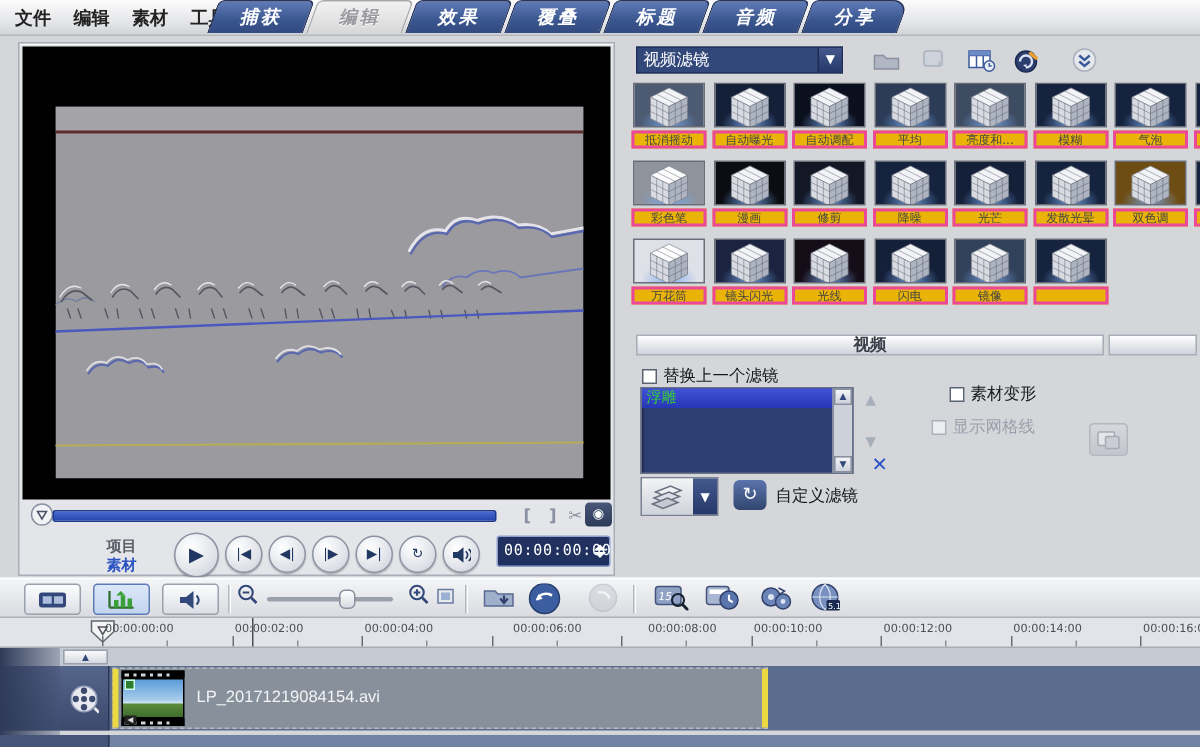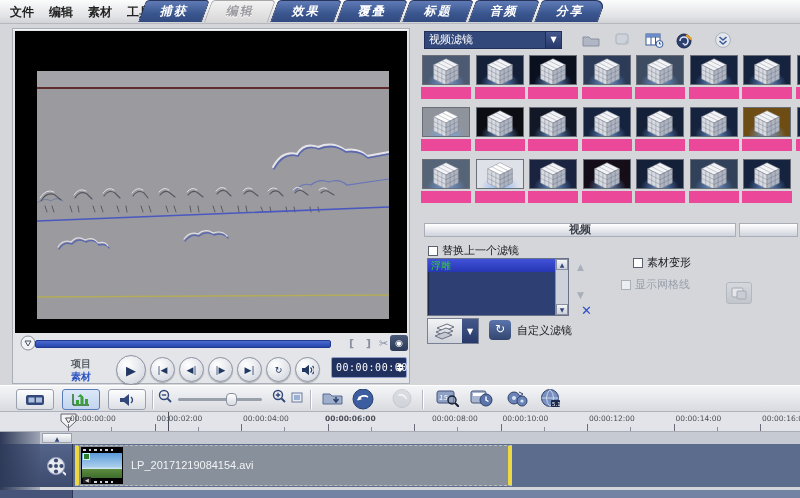--- a/index.html
+++ b/index.html
@@ -49,21 +49,21 @@
   
   .lib-select { position:absolute; left:424px; top:31px; width:138px; height:18px; background:#33487a;
     border:1px solid #20305a; color:#fff; font-size:11px; line-height:16px; padding-left:4px; cursor:pointer; }
   .lib-select .arrow { position:absolute; right:0; top:0; width:16px; height:16px; background:linear-gradient(#44588c,#27396a);
     border-left:1px solid #1c2c52; color:#fff; font-size:8px; text-align:center; line-height:16px; }
   .lib-ico { position:absolute; top:30px; width:22px; height:20px; display:flex; align-items:center; justify-content:center; cursor:pointer; }
   .gallery { position:absolute; left:420px; top:55px; width:380px; height:166px; overflow:hidden; }
   .gal-row { position:absolute; left:0; display:flex; }
   .gal-cell { width:52px; margin-right:1.5px; display:flex; flex-direction:column; align-items:center; cursor:pointer; }
   .gal-thumb { width:48px; height:30px; border:1px solid #6a6e78; display:flex; align-items:flex-start; justify-content:center; overflow:hidden; }
-  .gal-label { margin-top:2px; width:50px; height:12px; background:#eab308; border:6px solid #ec4899;
+  .gal-label { margin-top:2px; width:50px; height:12px; background:#eab308; border:2px solid #ec4899;
     font-size:8px; line-height:10px; text-align:center; color:#444; overflow:hidden; white-space:nowrap; }
 
   
   .opt-header { position:absolute; top:223px; height:14px; background:linear-gradient(#ffffff,#cfd3dc);
     border:1px solid #a9adb5; font-size:11px; font-weight:bold; color:#3a3f48; text-align:center; line-height:12px; }
   .checkbox { position:absolute; display:flex; align-items:center; gap:4px; font-size:11px; color:#16181c; cursor:pointer; white-space:nowrap; }
   .cb-box { width:10px; height:10px; background:#fff; border:1px solid #5a6272; }
   .checkbox.disabled { color:#9aa0ab; } .checkbox.disabled .cb-box { border-color:#aab0ba; background:#eceef2; }
   .filter-list { position:absolute; left:427px; top:258px; width:142px; height:58px; background:#2e3f73;
     border:1px solid #6a7288; box-shadow:inset 1px 1px 1px rgba(0,0,0,.4); }
@@ -437,31 +437,20 @@
 <polygon points="8,10 22,17 22,33 8,26" fill="#d8dbe2" stroke="#8a8e98" stroke-width="0.6"></polygon>
 <polygon points="36,10 22,17 22,33 36,26" fill="#aeb4c2" stroke="#7a7e88" stroke-width="0.6"></polygon>
 <path d="M12.7,7.7 L26.7,14.7 M17.3,5.3 L31.3,12.3 M8,15.3 L22,22.3 M8,20.7 L22,27.7 M22,22.3 L36,15.3 M22,27.7 L36,20.7 M12.7,12.3 L12.7,28.3 M17.3,14.7 L17.3,30.7 M26.7,14.7 L26.7,30.7 M31.3,12.3 L31.3,28.3" stroke="rgba(80,86,102,0.55)" stroke-width="0.6" fill="none"></path>
             </svg>
           </div>
           <div class="gal-label"></div>
         </div>
       </div>
       <div class="gal-row" style="top: 104px;">
         <div class="gal-cell">
-          <div class="gal-thumb" style="background: radial-gradient(55% 55% at 50% 95%, rgba(120, 170, 240, 0.85), rgba(120, 170, 240, 0) 75%), linear-gradient(rgb(86, 100, 120), rgb(86, 100, 120));">
-            <svg viewBox="0 0 44 34" width="46" height="30">
-<polygon points="22,3 36,10 22,17 8,10" fill="#f2f3f6" stroke="#8a8e98" stroke-width="0.6"></polygon>
-<polygon points="8,10 22,17 22,33 8,26" fill="#d8dbe2" stroke="#8a8e98" stroke-width="0.6"></polygon>
-<polygon points="36,10 22,17 22,33 36,26" fill="#aeb4c2" stroke="#7a7e88" stroke-width="0.6"></polygon>
-<path d="M12.7,7.7 L26.7,14.7 M17.3,5.3 L31.3,12.3 M8,15.3 L22,22.3 M8,20.7 L22,27.7 M22,22.3 L36,15.3 M22,27.7 L36,20.7 M12.7,12.3 L12.7,28.3 M17.3,14.7 L17.3,30.7 M26.7,14.7 L26.7,30.7 M31.3,12.3 L31.3,28.3" stroke="rgba(80,86,102,0.55)" stroke-width="0.6" fill="none"></path>
-            </svg>
-          </div>
-          <div class="gal-label">色调和...</div>
-        </div>
-        <div class="gal-cell">
           <div class="gal-thumb" style="background: radial-gradient(55% 55% at 50% 95%, rgba(120, 170, 240, 0.85), rgba(120, 170, 240, 0) 75%), linear-gradient(rgb(223, 225, 232), rgb(223, 225, 232));">
             <svg viewBox="0 0 44 34" width="46" height="30">
 <polygon points="22,3 36,10 22,17 8,10" fill="#fdfdfe" stroke="#8a8e98" stroke-width="0.6"></polygon>
 <polygon points="8,10 22,17 22,33 8,26" fill="#d8dbe2" stroke="#8a8e98" stroke-width="0.6"></polygon>
 <polygon points="36,10 22,17 22,33 36,26" fill="#aeb4c2" stroke="#7a7e88" stroke-width="0.6"></polygon>
 <path d="M12.7,7.7 L26.7,14.7 M17.3,5.3 L31.3,12.3 M8,15.3 L22,22.3 M8,20.7 L22,27.7 M22,22.3 L36,15.3 M22,27.7 L36,20.7 M12.7,12.3 L12.7,28.3 M17.3,14.7 L17.3,30.7 M26.7,14.7 L26.7,30.7 M31.3,12.3 L31.3,28.3" stroke="rgba(80,86,102,0.55)" stroke-width="0.6" fill="none"></path>
             </svg>
           </div>
           <div class="gal-label">万花筒</div>
         </div>
@@ -683,21 +672,21 @@
     </svg>
   <span class="tick-label" style="left: 70px;">00:00:00:00</span>
       <i class="tick-major" style="left: 68px;"></i>
       <i class="tick-minor" style="left: 111px;"></i>
       <span class="tick-label" style="left: 156.5px;">00:00:02:00</span>
       <i class="tick-major" style="left: 154.5px;"></i>
       <i class="tick-minor" style="left: 197.5px;"></i>
       <span class="tick-label" style="left: 243px;">00:00:04:00</span>
       <i class="tick-major" style="left: 241px;"></i>
       <i class="tick-minor" style="left: 284px;"></i>
-      <span class="tick-label" style="left: 325px; font-weight: bold;">00:00:06:00</span>
+      <span class="tick-label" style="left: 342px;">00:00:06:00</span>
       <i class="tick-major" style="left: 327.5px;"></i>
       <i class="tick-minor" style="left: 370.5px;"></i>
       <span class="tick-label" style="left: 416px; padding-left: 16px;">00:00:08:00</span>
       <i class="tick-major" style="left: 414px;"></i>
       <i class="tick-minor" style="left: 457px;"></i>
       <span class="tick-label" style="left: 502.5px;">00:00:10:00</span>
       <i class="tick-major" style="left: 500.5px;"></i>
       <i class="tick-minor" style="left: 543.5px;"></i>
       <span class="tick-label" style="left: 589px;">00:00:12:00</span>
       <i class="tick-major" style="left: 587px;"></i>

